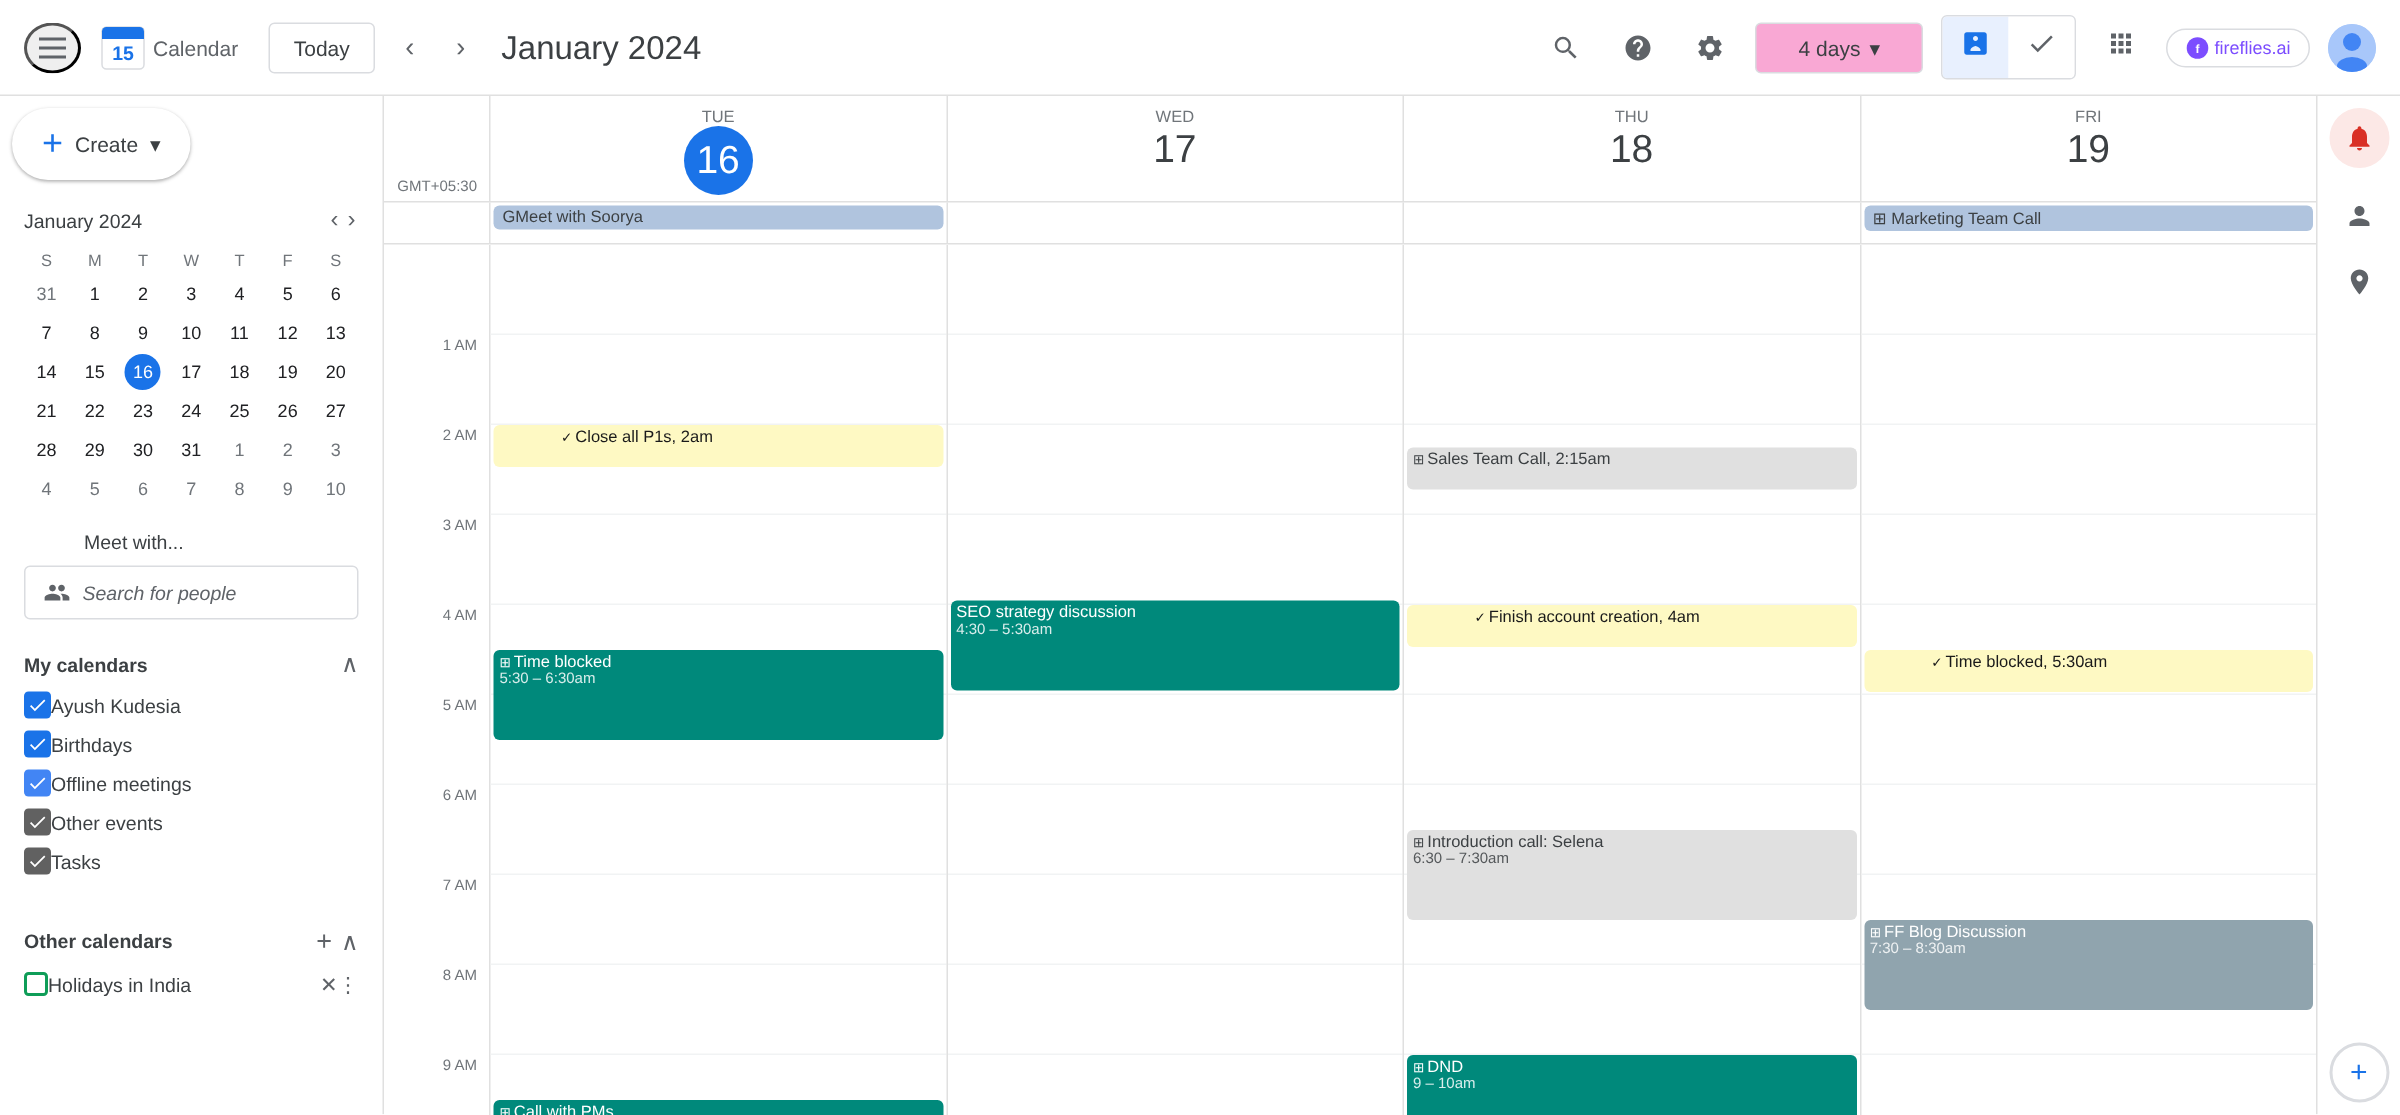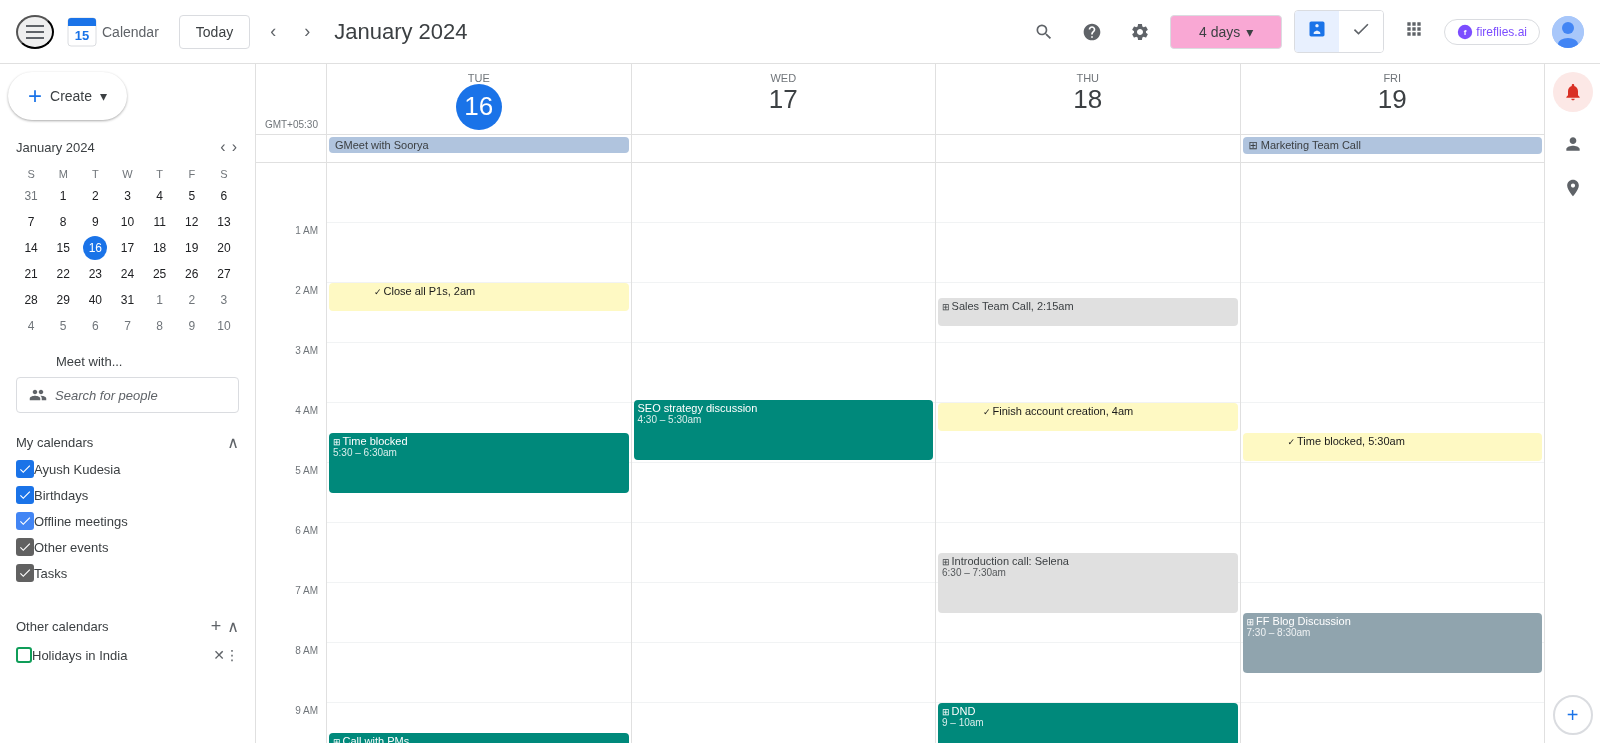--- a/index.html
+++ b/index.html
@@ -47,21 +47,21 @@
 
     
     .meet-with { padding: 0 8px; }
     .meet-with-title { font-size: 13px; color: #3c4043; margin-bottom: 8px; margin-left: 40px; }
     .search-people { display: flex; align-items: center; gap: 8px; border: 1px solid #dadce0; border-radius: 4px; padding: 8px 12px; cursor: pointer; font-style: italic; }
     .search-people-text { font-size: 13px; color: #5f6368; }
 
     
     .calendars-section { padding: 0 8px; }
     .section-header { display: flex; align-items: center; justify-content: space-between; cursor: pointer; padding: 4px 0; }
-    .section-title { font-size: 13px; font-weight: 400; color: #3c4043; }
+    .section-title { font-size: 13px; font-weight: 700; color: #3c4043; }
     .section-collapse { color: #5f6368; font-size: 16px; }
     .calendar-item { display: flex; align-items: center; padding: 4px 0; cursor: pointer; }
     .cal-checkbox { width: 18px; height: 18px; border-radius: 3px; display: flex; align-items: center; justify-content: center; flex-shrink: 0; }
     .cal-label { font-size: 13px; color: #3c4043; }
     .other-cal-header { display: flex; align-items: center; justify-content: space-between; cursor: pointer; padding: 4px 0; margin-top: 8px; }
     .other-cal-actions { display: flex; align-items: center; gap: 4px; }
 
     
     .right-sidebar { width: 56px; flex-shrink: 0; border-left: 1px solid #e0e0e0; display: flex; flex-direction: column; align-items: center; padding: 8px 0; gap: 4px; }
     .right-icon-btn { width: 40px; height: 40px; border: none; background: none; cursor: pointer; border-radius: 50%; display: flex; align-items: center; justify-content: center; font-size: 20px; color: #5f6368; }
@@ -236,21 +236,21 @@
         <span class="mini-cal-day">21</span>
         <span class="mini-cal-day">22</span>
         <span class="mini-cal-day">23</span>
         <span class="mini-cal-day">24</span>
         <span class="mini-cal-day">25</span>
         <span class="mini-cal-day">26</span>
         <span class="mini-cal-day">27</span>
 
         <span class="mini-cal-day">28</span>
         <span class="mini-cal-day">29</span>
-        <span class="mini-cal-day">40</span>
+        <span class="mini-cal-day">30</span>
         <span class="mini-cal-day">31</span>
         <span class="mini-cal-day other-month">1</span>
         <span class="mini-cal-day other-month">2</span>
         <span class="mini-cal-day other-month">3</span>
 
         <span class="mini-cal-day other-month">4</span>
         <span class="mini-cal-day other-month">5</span>
         <span class="mini-cal-day other-month">6</span>
         <span class="mini-cal-day other-month">7</span>
         <span class="mini-cal-day other-month">8</span>

